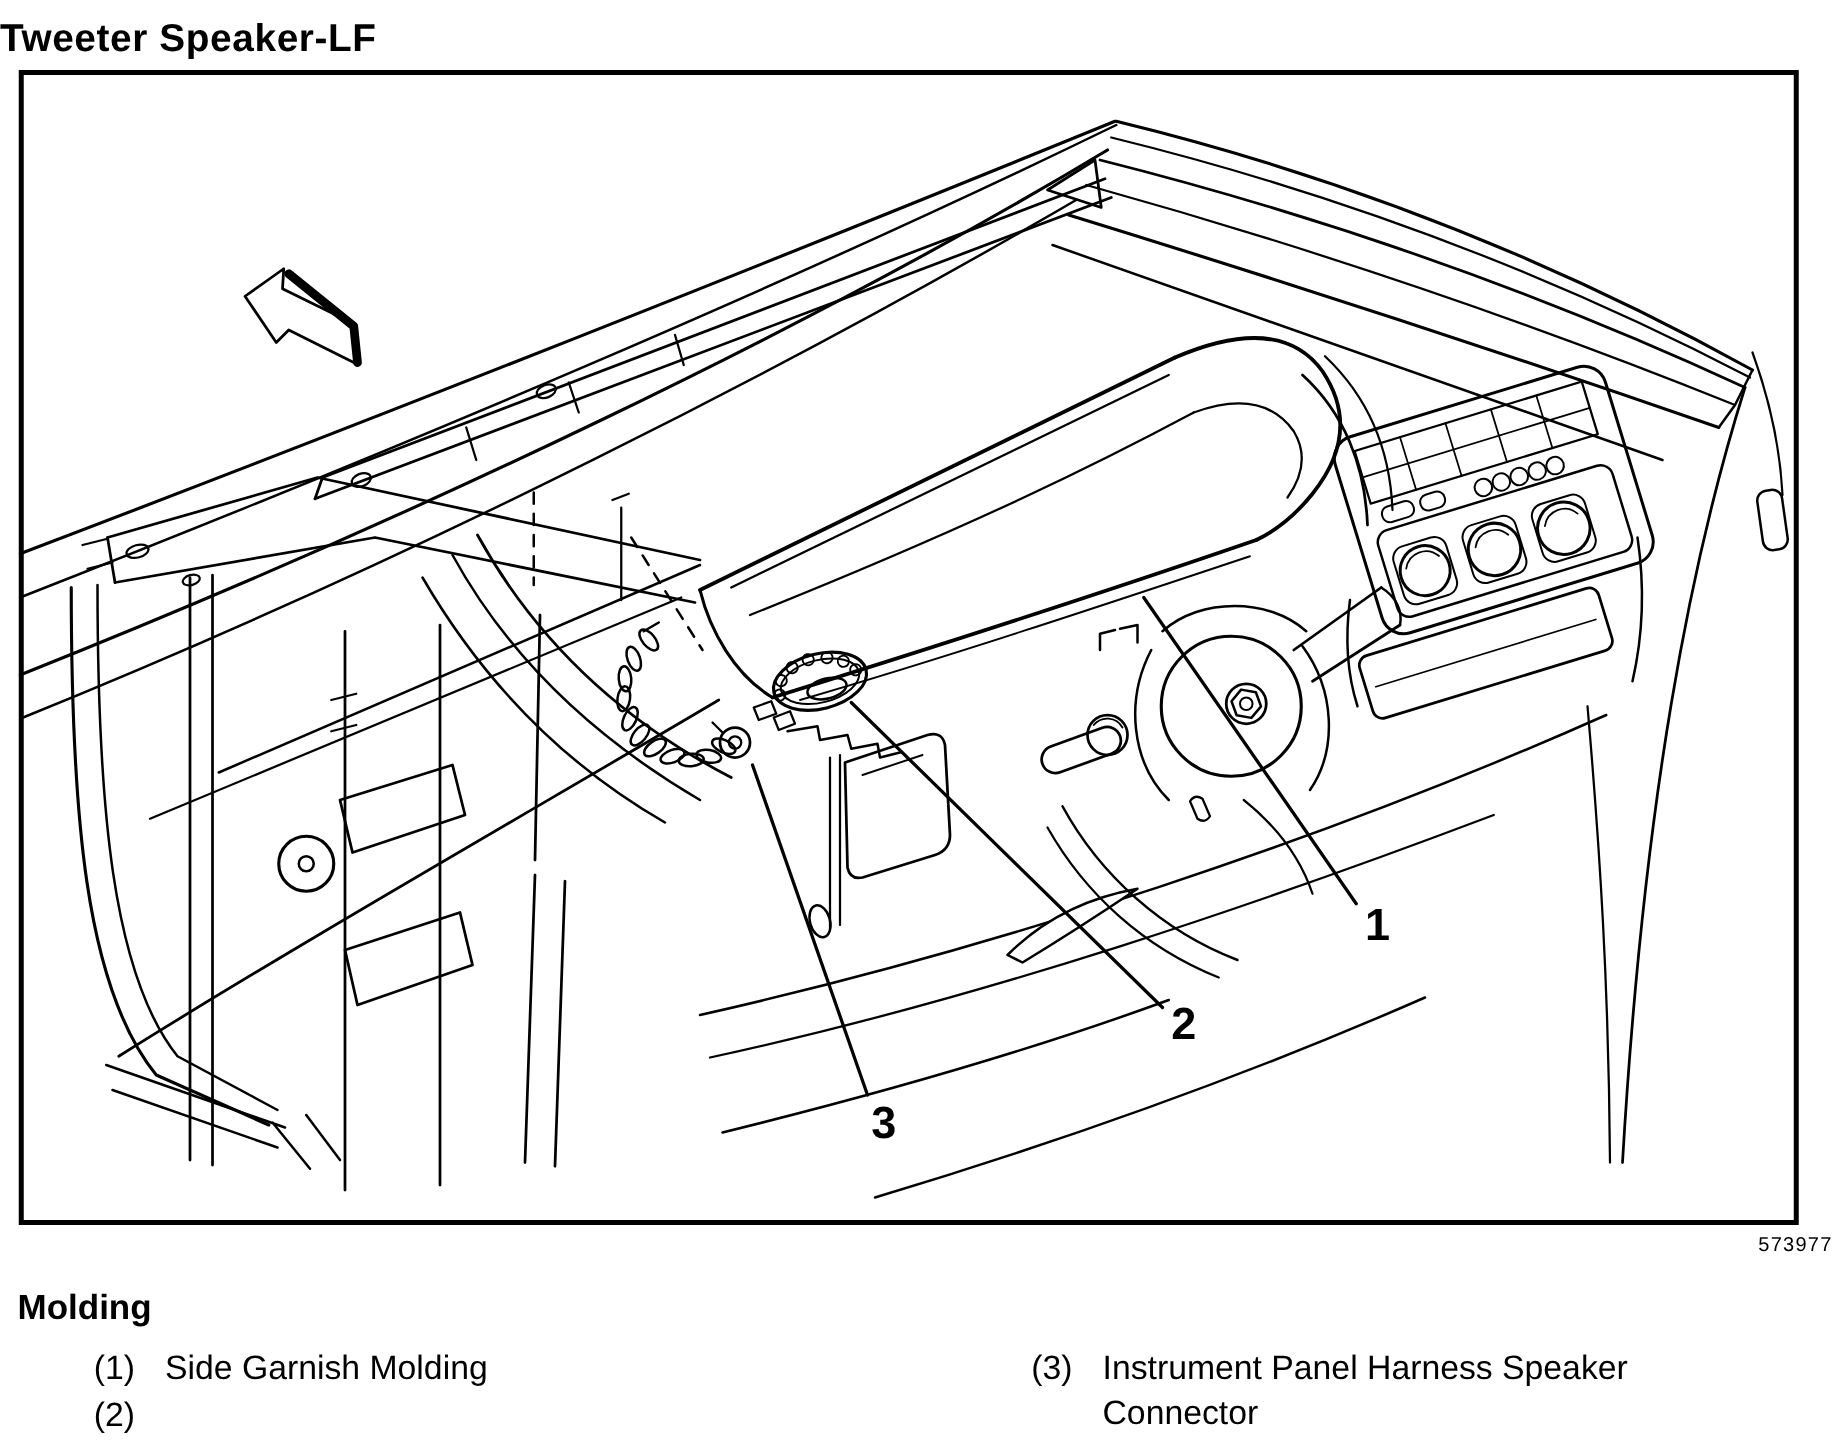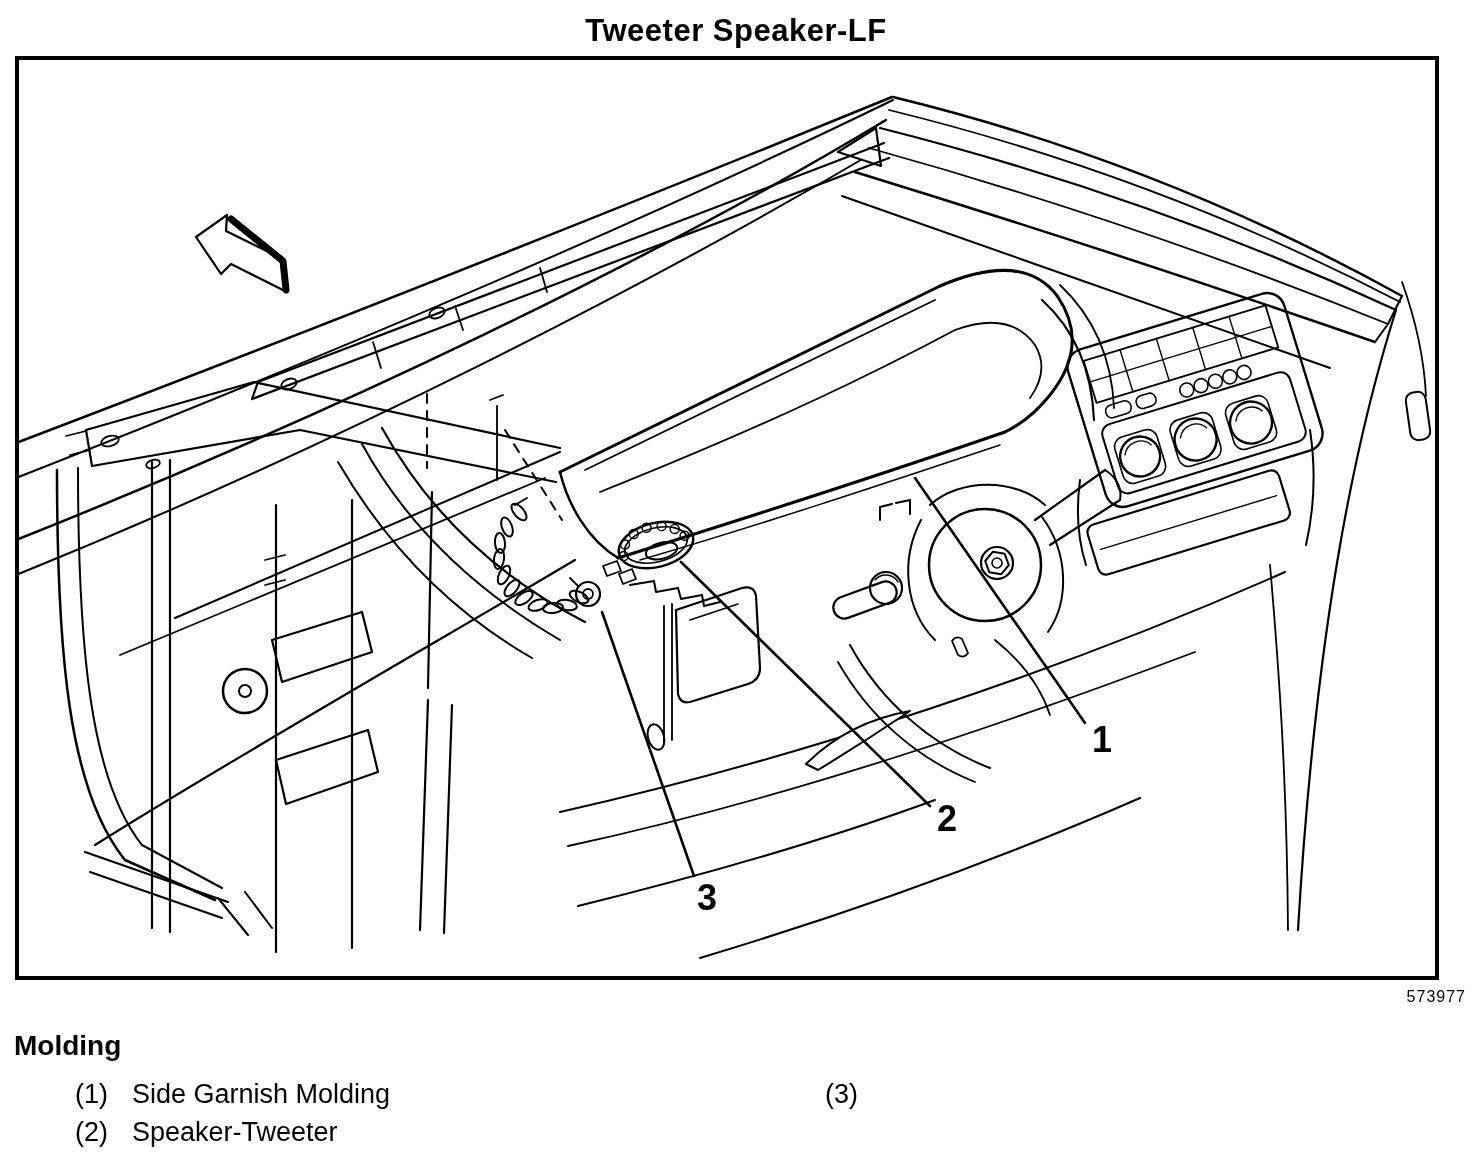--- a/index.html
+++ b/index.html
@@ -1,21 +1,21 @@
 <!DOCTYPE html>
 <html><head>
 <meta charset="utf-8">
 <style>
   html,body{margin:0;padding:0;}
   body{
     width:1472px;height:1154px;position:relative;background:#ffffff;
     font-family:"Liberation Sans",sans-serif;color:#000;overflow:hidden;
   }
   .fig-title{
-    position:absolute;left:0;right:0;top:13px;text-align:center;
+    position:absolute;left:0;right:0;top:13px;
     font-size:31px;font-weight:bold;letter-spacing:.5px;
   }
   .fig-box{
     position:absolute;left:15px;top:56px;width:1424px;height:924px;
     border:4px solid #000;box-sizing:border-box;background:#fff;
   }
   .fig-art{position:absolute;left:15px;top:56px;width:1424px;height:924px;}
   .fig-number{
     position:absolute;top:988px;right:6px;font-size:16px;letter-spacing:1px;
   }
@@ -254,17 +254,17 @@
 <div class="fig-number">573977</div>
 
 <div class="legend-heading">Molding</div>
 
 <div class="legend-item li-1">
   <span class="num">(1)</span>
   <span class="lbl">Side Garnish Molding</span>
 </div>
 <div class="legend-item li-2">
   <span class="num">(2)</span>
-  <span class="lbl">Speaker-Tweeter</span>
 </div>
 <div class="legend-item li-3">
   <span class="num">(3)</span>
+  <span class="lbl">Instrument Panel Harness Speaker Connector</span>
 </div>
 
 </body></html>

